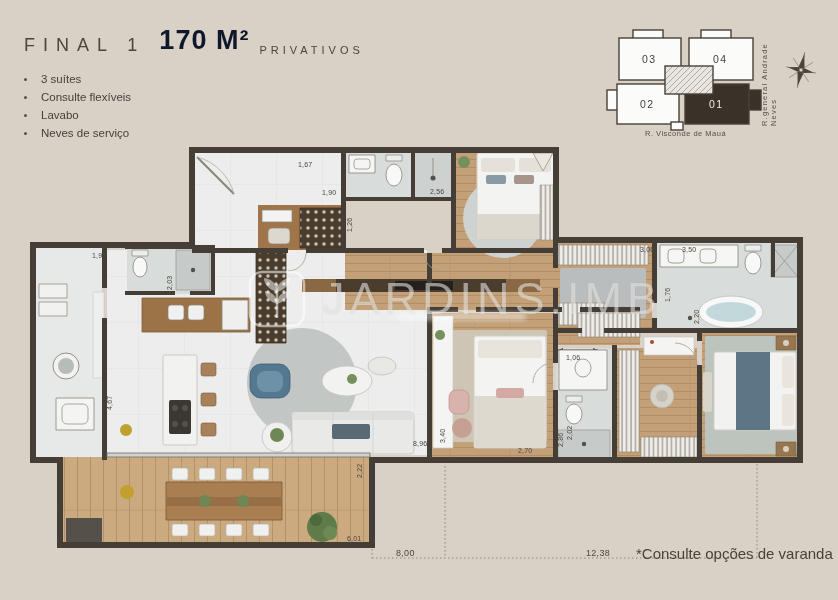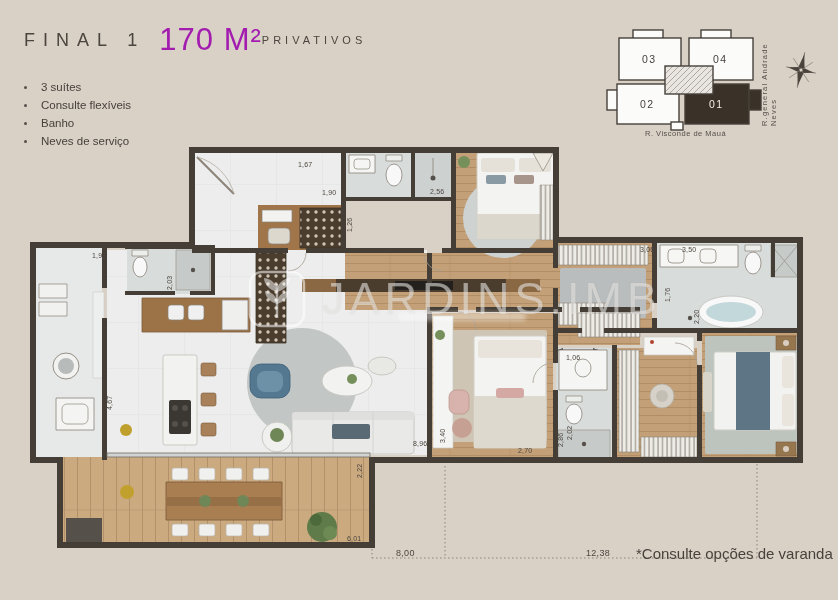--- a/index.html
+++ b/index.html
@@ -1,25 +1,25 @@
 <!DOCTYPE html>
 <html><head>
 <meta charset="utf-8">
 <style>
   html,body{margin:0;padding:0;}
   body{width:838px;height:600px;overflow:hidden;background:#d9d0c6;
        font-family:"Liberation Sans",sans-serif;color:#46413b;position:relative;}
   .abs{position:absolute;}
   
-  .header{left:24px;top:24px;height:32px;display:flex;align-items:center;}
+  .header{left:24px;top:24px;height:32px;display:flex;align-items:flex-end;}
   .final-label{font-size:18px;letter-spacing:8px;font-weight:400;color:#4a453e;}
-  .area-value{font-size:31px;font-weight:400;margin-left:14px;color:#a21caf;letter-spacing:1px;}
-  .area-suffix{font-size:11px;letter-spacing:4px;color:#4a453e;}
+  .area-value{font-size:27px;font-weight:700;margin-left:14px;color:#0f172a;letter-spacing:1px;}
+  .area-suffix{font-size:11px;letter-spacing:4px;margin-left:10px;color:#4a453e;}
   
-  .features{left:24px;top:70px;margin-top:8px;}
+  .features{left:24px;top:70px;}
   .feature-row{display:flex;align-items:center;height:18px;}
   .dot{width:3px;height:3px;border-radius:50%;background:#55504a;margin-right:14px;}
   .feature-label{font-size:11.5px;color:#46413b;}
   
   .keyplan{left:605px;top:20px;width:215px;height:118px;}
   .street-right{left:760px;top:14px;width:14px;height:112px;
     writing-mode:vertical-rl;transform:rotate(180deg);
     font-size:7.5px;letter-spacing:1.2px;color:#55504a;text-align:left;}
   .compass{left:786px;top:52px;width:30px;height:40px;}
   
@@ -52,21 +52,21 @@
   <div class="feature-row">
     <span class="dot"></span>
     <span class="feature-label">3 suítes</span>
   </div>
   <div class="feature-row">
     <span class="dot"></span>
     <span class="feature-label">Consulte flexíveis</span>
   </div>
   <div class="feature-row">
     <span class="dot"></span>
-    <span class="feature-label">Banho</span>
+    <span class="feature-label">Lavabo</span>
   </div>
   <div class="feature-row">
     <span class="dot"></span>
     <span class="feature-label">Neves de serviço</span>
   </div>
 </div>
 
 <svg class="abs keyplan" viewBox="0 0 215 118">
   <defs>
     <pattern id="diagK" width="6" height="6" patternUnits="userSpaceOnUse">

